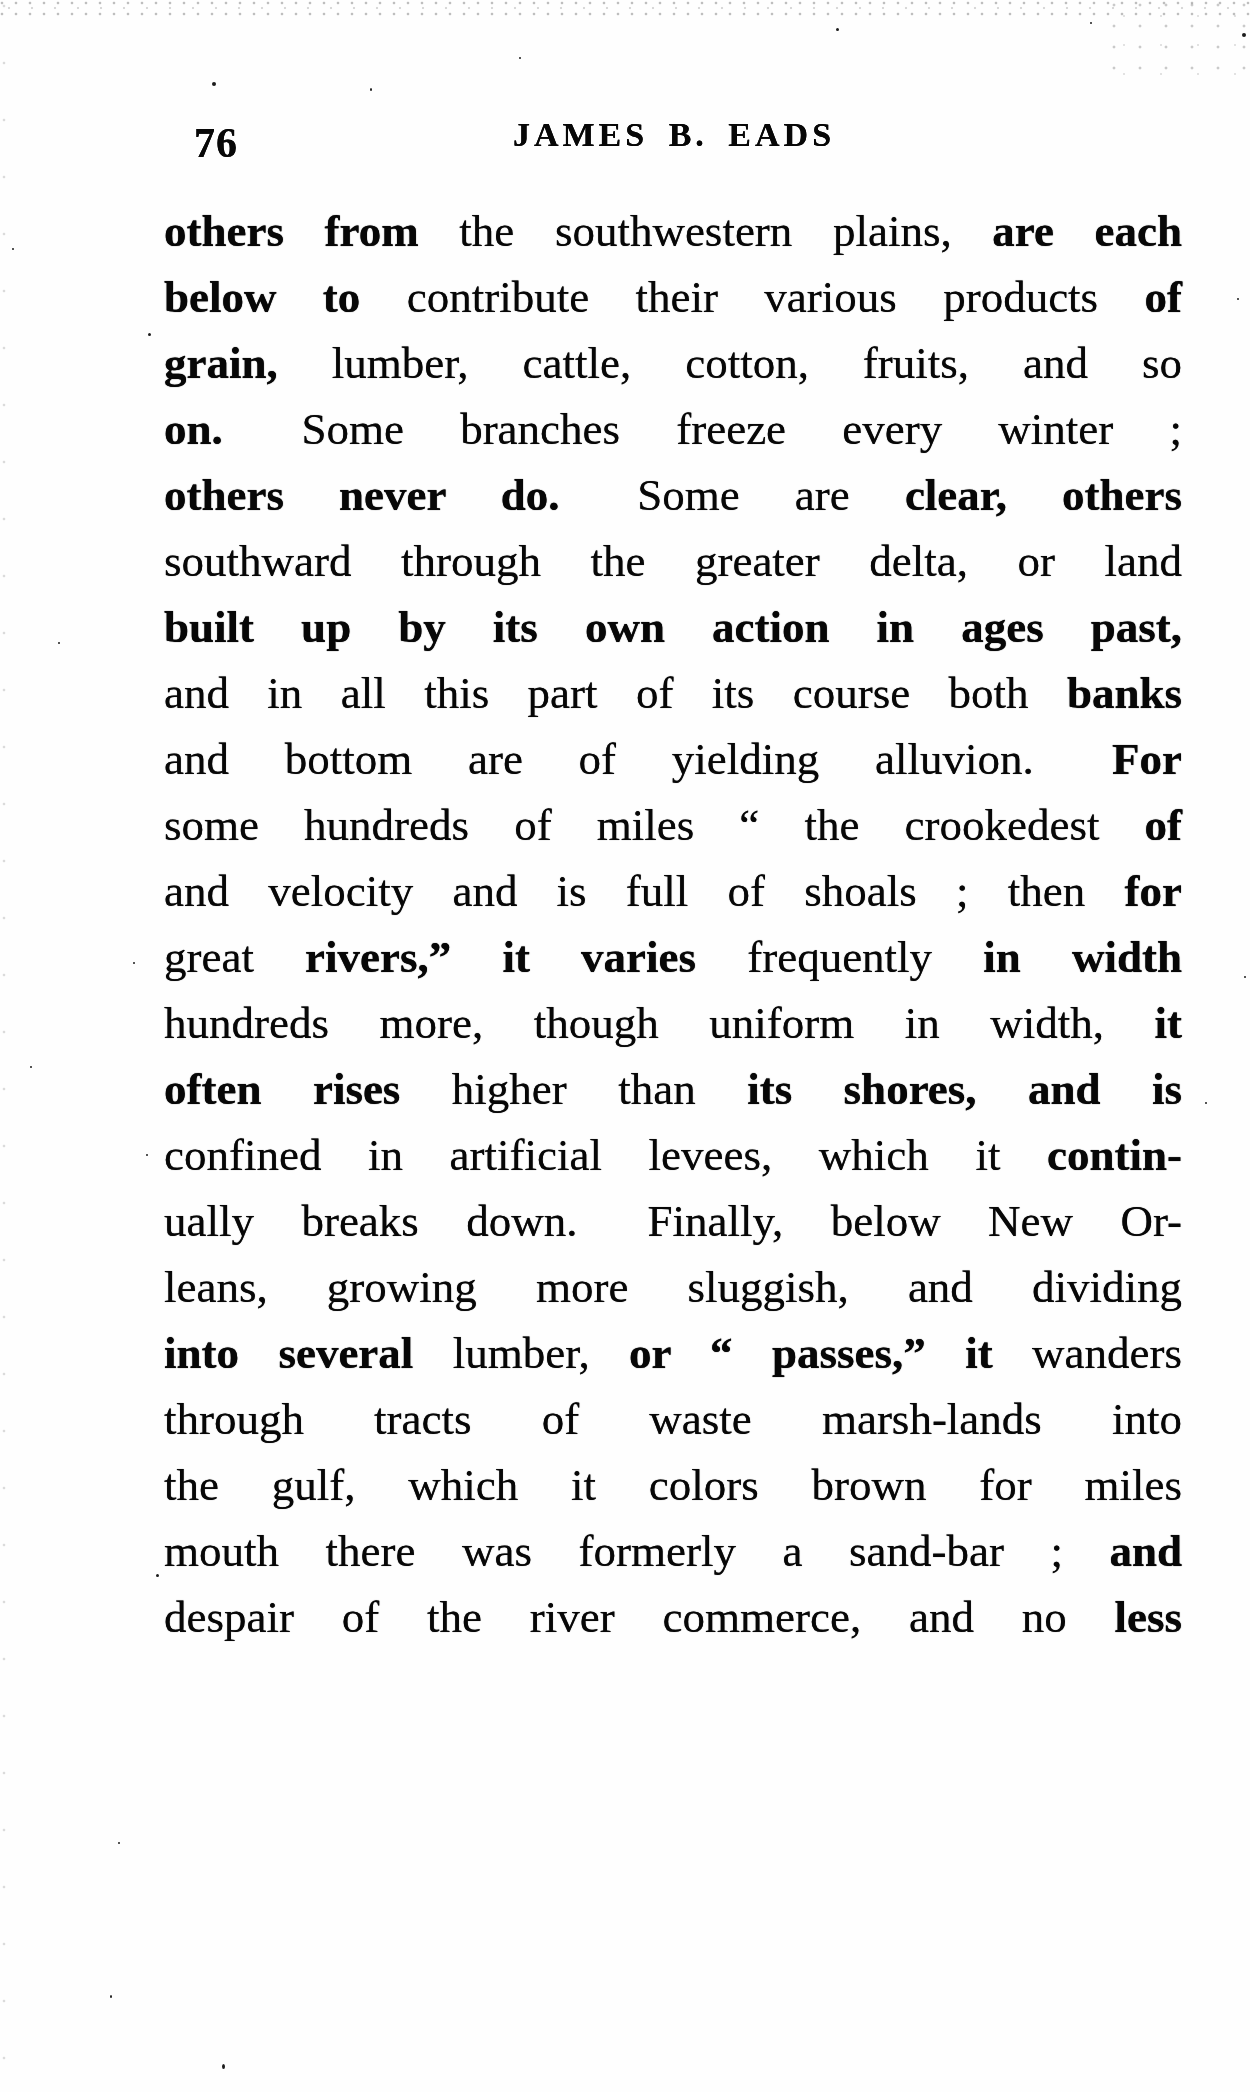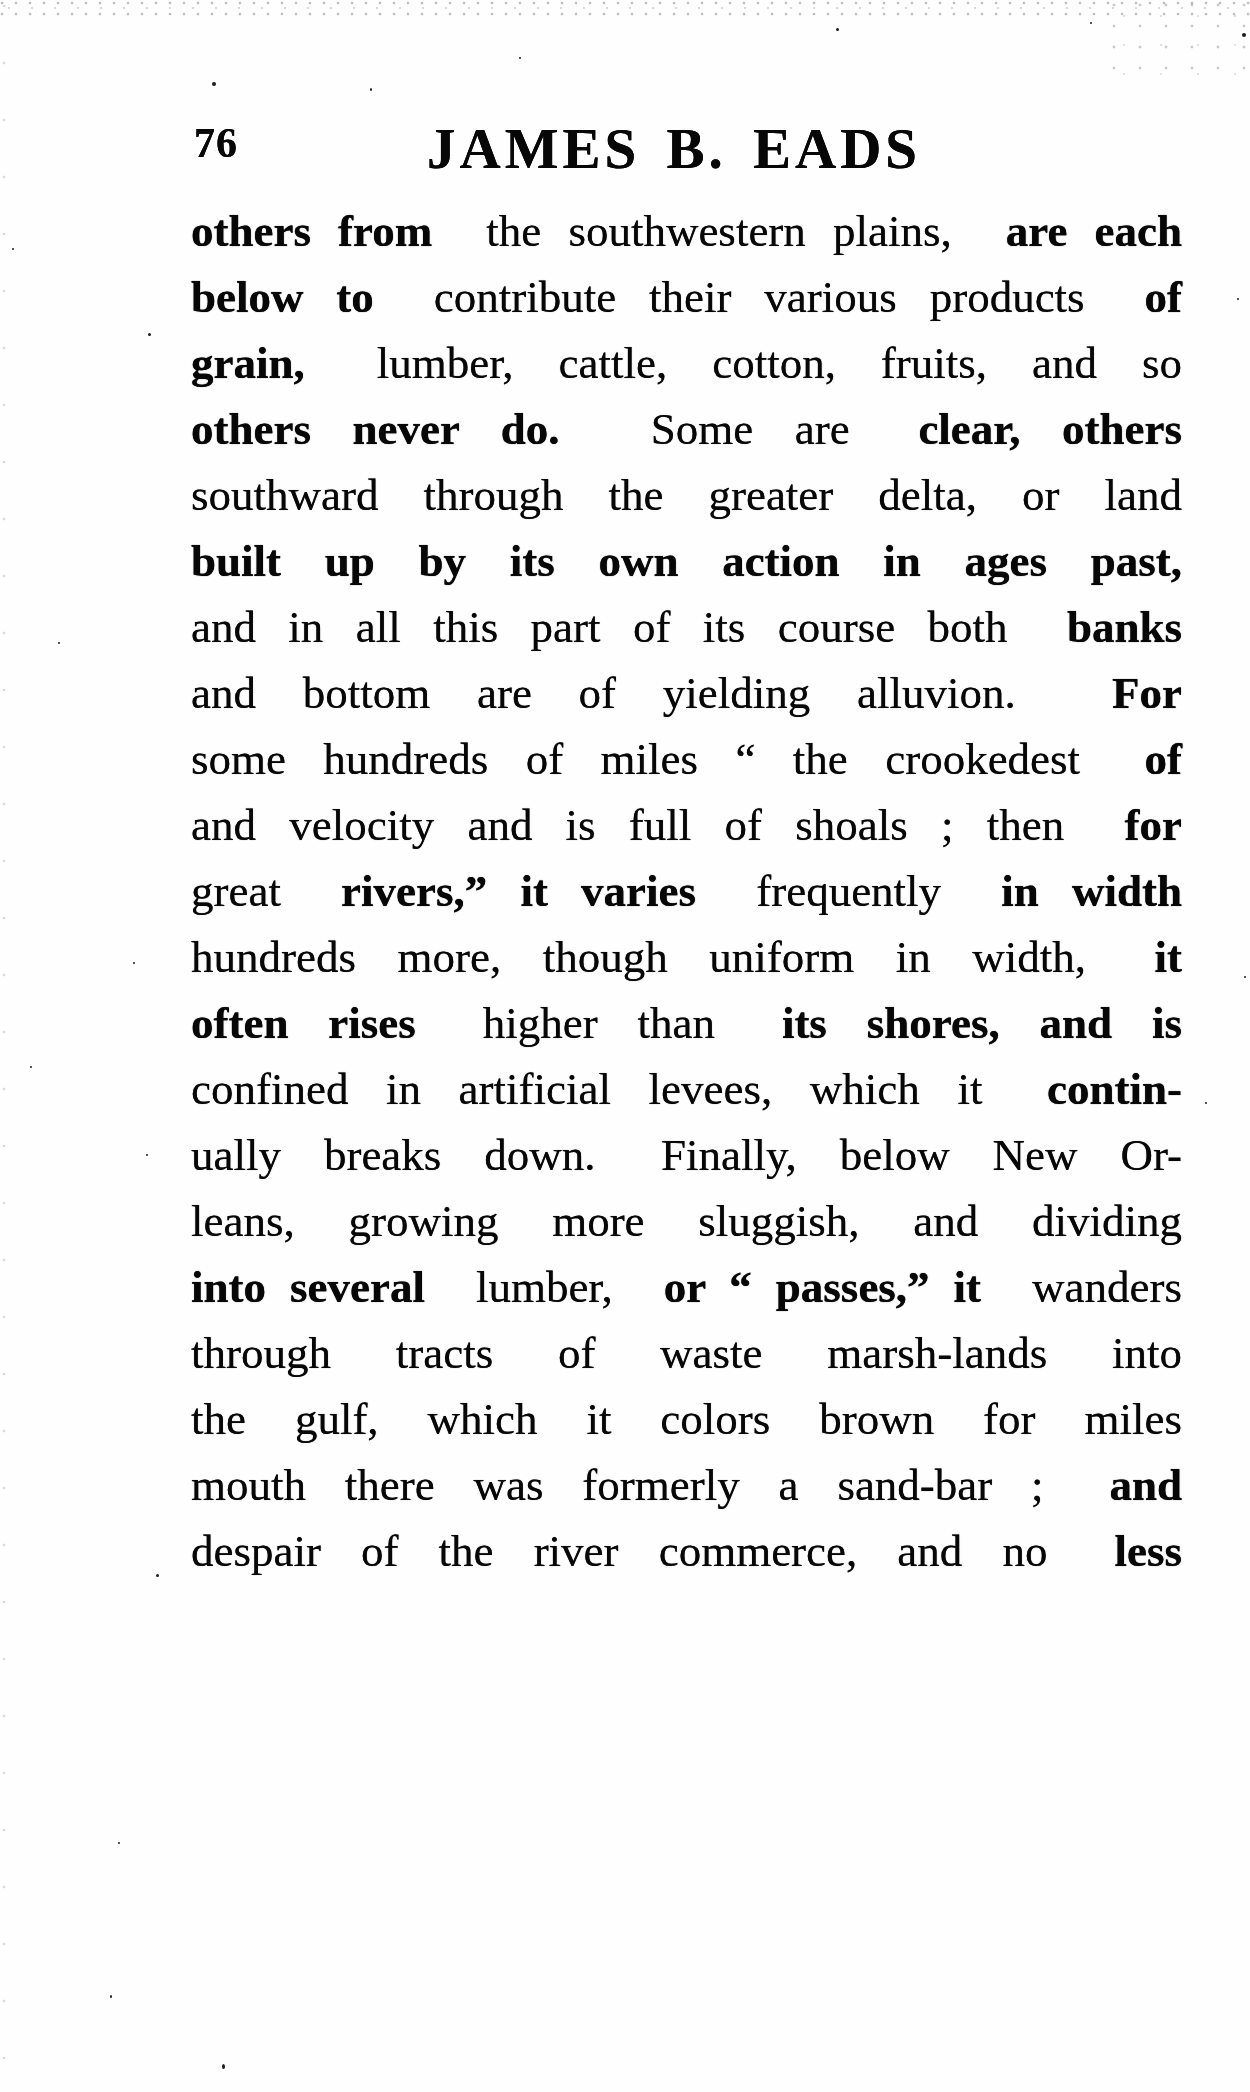--- a/index.html
+++ b/index.html
@@ -20,42 +20,42 @@
     font-weight: bold;
     letter-spacing: 1px;
     text-shadow: 0 0 0.6px #000;
     text-align: right;
   }
   .running-title {
     position: absolute;
     left: 674px;
     top: 116px;
     transform: translateX(-50%);
-    font-size: 57px;
+    font-size: 34px;
     font-weight: bold;
     letter-spacing: 4px;
     word-spacing: 8px;
     white-space: nowrap;
     text-shadow: 0 0 0.6px #000;
   }
   .body-text {
     position: absolute;
     left: 164px;
     top: 198px;
     width: 1018px;
   }
   .line {
     height: 66px;
     line-height: 66px;
     font-size: 45px;
     text-align: justify;
     text-align-last: justify;
     text-shadow: 0 0 0.7px rgba(0,0,0,0.85);
   }
-  .seg { font-weight: normal; margin-left: 27px; }
+  .seg { font-weight: normal; }
   .seg.bold { font-weight: bold; text-shadow: 0 0 0.9px #000; }
   
   .noise-top {
     position: absolute; left: 0; top: 0; width: 1250px; height: 16px;
     background-image:
       radial-gradient(circle at 2px 3px, rgba(20,20,20,0.55) 1px, transparent 1.7px),
       radial-gradient(circle at 9px 8px, rgba(40,40,40,0.35) 1px, transparent 1.6px);
     background-size: 14px 11px, 23px 13px;
     opacity: 0.5;
   }
@@ -85,20 +85,21 @@
   <div class="noise-top-right"></div>
   <div class="noise-left"></div>
 
   <div class="page-number">76</div>
   <div class="running-title">JAMES B. EADS</div>
 
   <div class="body-text">
       <div class="line"><span class="seg bold">others from </span><span class="seg">the southwestern plains, </span><span class="seg bold">are each</span></div>
       <div class="line"><span class="seg bold">below to </span><span class="seg">contribute their various products </span><span class="seg bold">of</span></div>
       <div class="line"><span class="seg bold">grain, </span><span class="seg">lumber, cattle, cotton, fruits, and so</span></div>
+      <div class="line"><span class="seg bold">on.</span><span class="seg">  Some branches freeze every winter ;</span></div>
       <div class="line"><span class="seg bold">others never do.</span><span class="seg">  Some are </span><span class="seg bold">clear, others</span></div>
       <div class="line"><span class="seg">southward through the greater delta, or land</span></div>
       <div class="line"><span class="seg bold">built up by its own action in ages past,</span></div>
       <div class="line"><span class="seg">and in all this part of its course both </span><span class="seg bold">banks</span></div>
       <div class="line"><span class="seg">and bottom are of yielding alluvion.  </span><span class="seg bold">For</span></div>
       <div class="line"><span class="seg">some hundreds of miles “ the crookedest </span><span class="seg bold">of</span></div>
       <div class="line"><span class="seg">and velocity and is full of shoals ; then </span><span class="seg bold">for</span></div>
       <div class="line"><span class="seg">great </span><span class="seg bold">rivers,” it varies </span><span class="seg">frequently </span><span class="seg bold">in width</span></div>
       <div class="line"><span class="seg">hundreds more, though uniform in width, </span><span class="seg bold">it</span></div>
       <div class="line"><span class="seg bold">often rises </span><span class="seg">higher than </span><span class="seg bold">its shores, and is</span></div>

